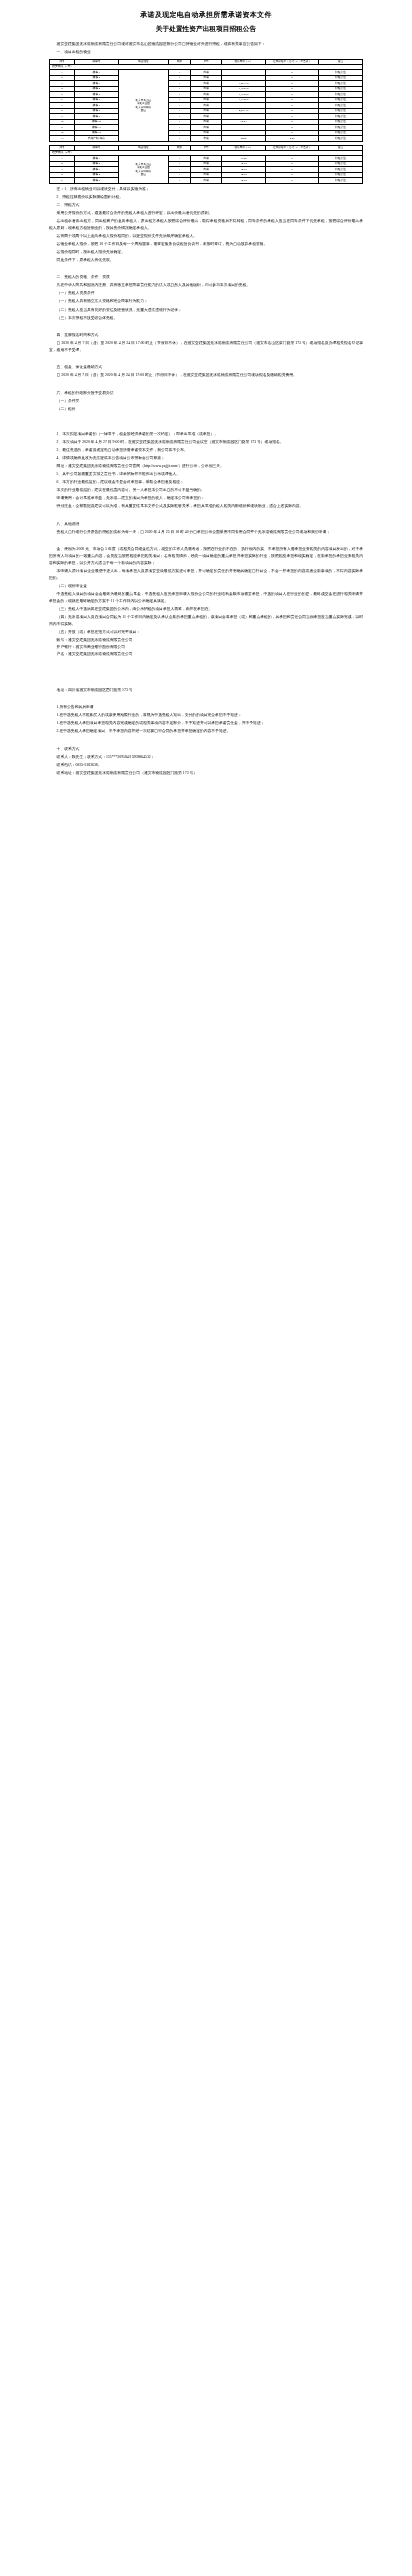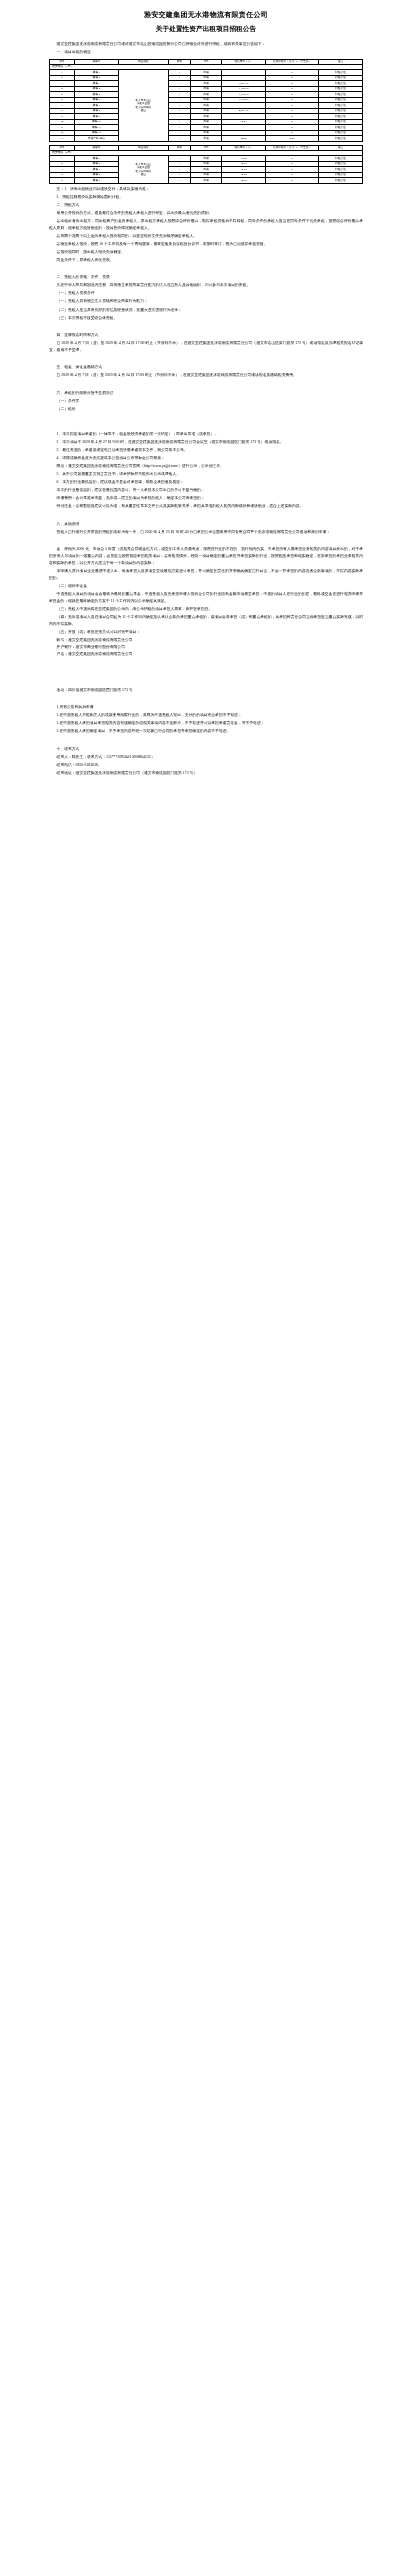--- a/index.html
+++ b/index.html
@@ -55,21 +55,21 @@
   .addr-block p{ margin:0; }
   .spacer20{height:9.3px}
   .spacer40{height:17.5px}
   .spacer60{height:29px}
 </style>
 </head>
 <body>
 
 <div class="page">
 
-  <div class="title">雅安交建集团无水港物流有限责任公司</div>
+  <div class="title">承诺及现定电自动承担所需承诺资本文件</div>
   <div class="sub-title">关于处置性资产出租项目招租公告</div>
 
   <p class="indent">雅安交建集团无水港物流有限责任公司现对雅安市名山区物流园区部分公司自持物业对外进行招租，现将有关事宜公告如下：</p>
   <p class="indent">一、项目出租的物业</p>
 
   <div class="tbl-wrap">
     <table>
       <colgroup>
         <col style="width:8%">
           <col style="width:14%">

